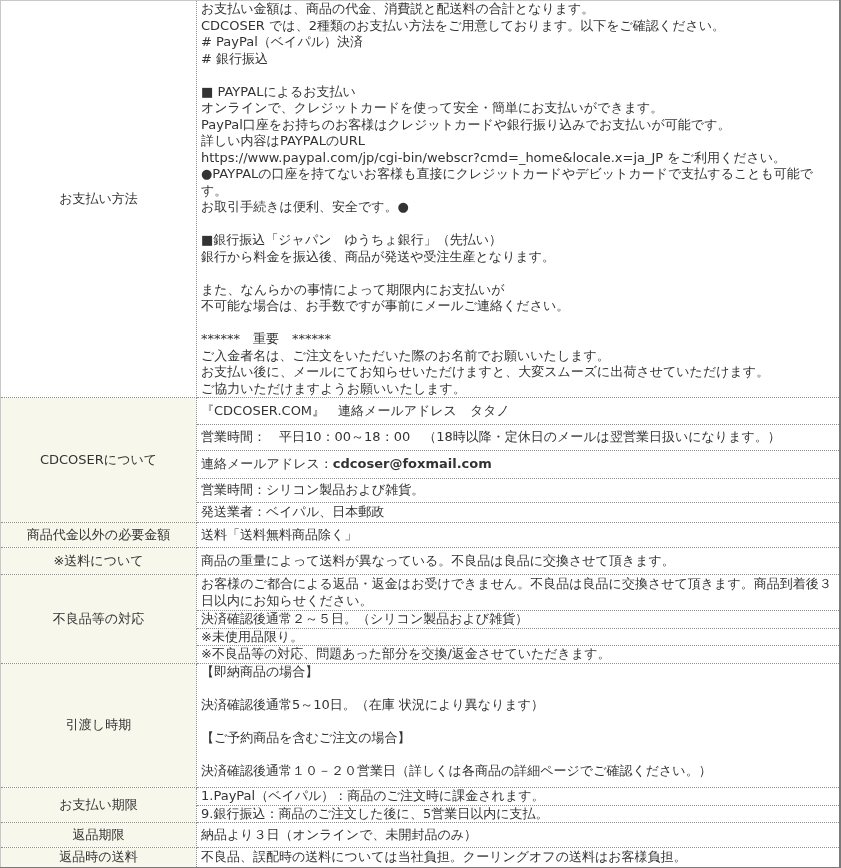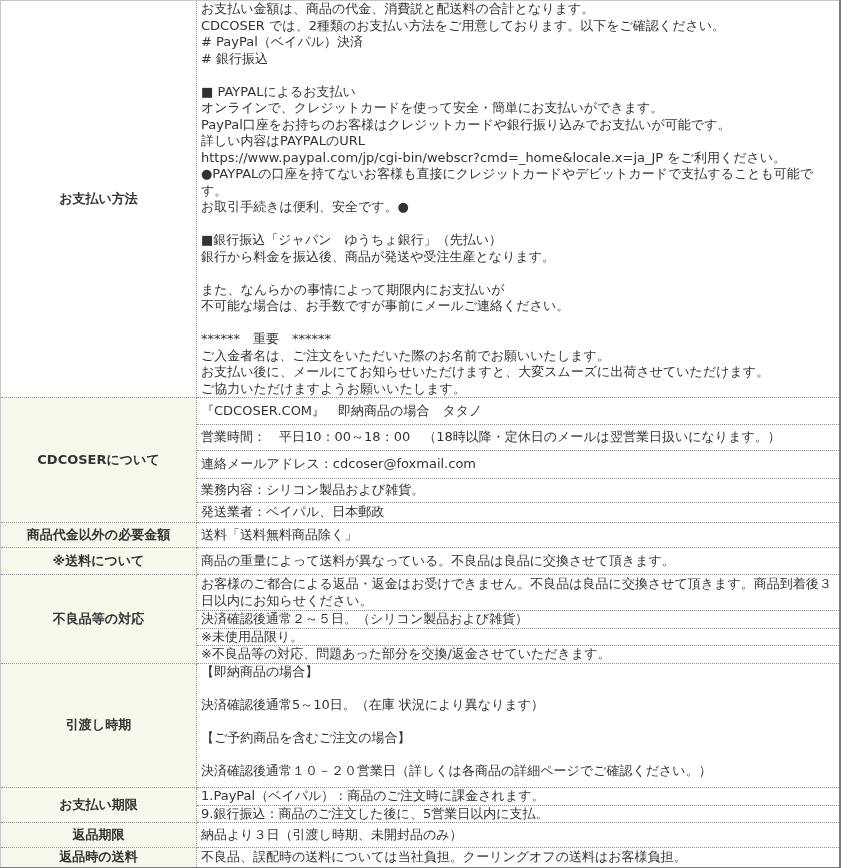--- a/index.html
+++ b/index.html
@@ -20,29 +20,29 @@
   td {
     border:1px dotted #8f8f8f;
     font-size:13px;
     line-height:16.5px;
     padding:0 4px;
     overflow:hidden;
     vertical-align:middle;
   }
   td.label {
     background:#f7f7ec;
-    font-weight:bold;
+    font-weight:normal;
     text-align:center;
     margin-left:8px;
   }
   td.label.white { background:#ffffff; }
   td.content { background:#ffffff; }
   td.top { vertical-align:top; }
   .pre { white-space:pre-wrap; word-wrap:break-word; }
-  b { font-weight:normal; }
+  b { font-weight:bold; }
 </style>
 </head>
 <body>
 
 <table class="policy">
   <colgroup>
     <col style="width:196px">
     <col>
   </colgroup>
   <tbody>
@@ -69,32 +69,32 @@
 不可能な場合は、お手数ですが事前にメールご連絡ください。
 
 ******　重要　******
 ご入金者名は、ご注文をいただいた際のお名前でお願いいたします。
 お支払い後に、メールにてお知らせいただけますと、大変スムーズに出荷させていただけます。
 ご協力いただけますようお願いいたします。</td>
     </tr>
 
     <tr style="height:27px">
       <td class="label" rowspan="5">CDCOSERについて</td>
-      <td class="content">『CDCOSER.COM』　即納商品の場合　タタノ</td>
+      <td class="content">『CDCOSER.COM』　連絡メールアドレス　タタノ</td>
     </tr>
     <tr style="height:26px">
       <td class="content">営業時間：　平日10：00～18：00　（18時以降・定休日のメールは翌営業日扱いになります。）</td>
     </tr>
     <tr style="height:28px">
       <td class="content">
         <span>連絡メールアドレス：</span><b>cdcoser@foxmail.com</b>
       </td>
     </tr>
     <tr style="height:24px">
-      <td class="content">業務内容：シリコン製品および雑貨。</td>
+      <td class="content">営業時間：シリコン製品および雑貨。</td>
     </tr>
     <tr style="height:20px">
       <td class="content">発送業者：ベイパル、日本郵政</td>
     </tr>
 
     <tr style="height:25px">
       <td class="label">商品代金以外の必要金額</td>
       <td class="content">送料「送料無料商品除く」</td>
     </tr>
 
@@ -131,21 +131,21 @@
     <tr style="height:18px">
       <td class="label" rowspan="2">お支払い期限</td>
       <td class="content">1.PayPal（ベイパル）：商品のご注文時に課金されます。</td>
     </tr>
     <tr style="height:17px">
       <td class="content">9.銀行振込：商品のご注文した後に、5営業日以内に支払。</td>
     </tr>
 
     <tr style="height:25px">
       <td class="label">返品期限</td>
-      <td class="content">納品より３日（引渡し時期、未開封品のみ）</td>
+      <td class="content">納品より３日（オンラインで、未開封品のみ）</td>
     </tr>
 
     <tr style="height:20px">
       <td class="label">返品時の送料</td>
       <td class="content">不良品、誤配時の送料については当社負担。クーリングオフの送料はお客様負担。</td>
     </tr>
 
   </tbody>
 </table>
 

